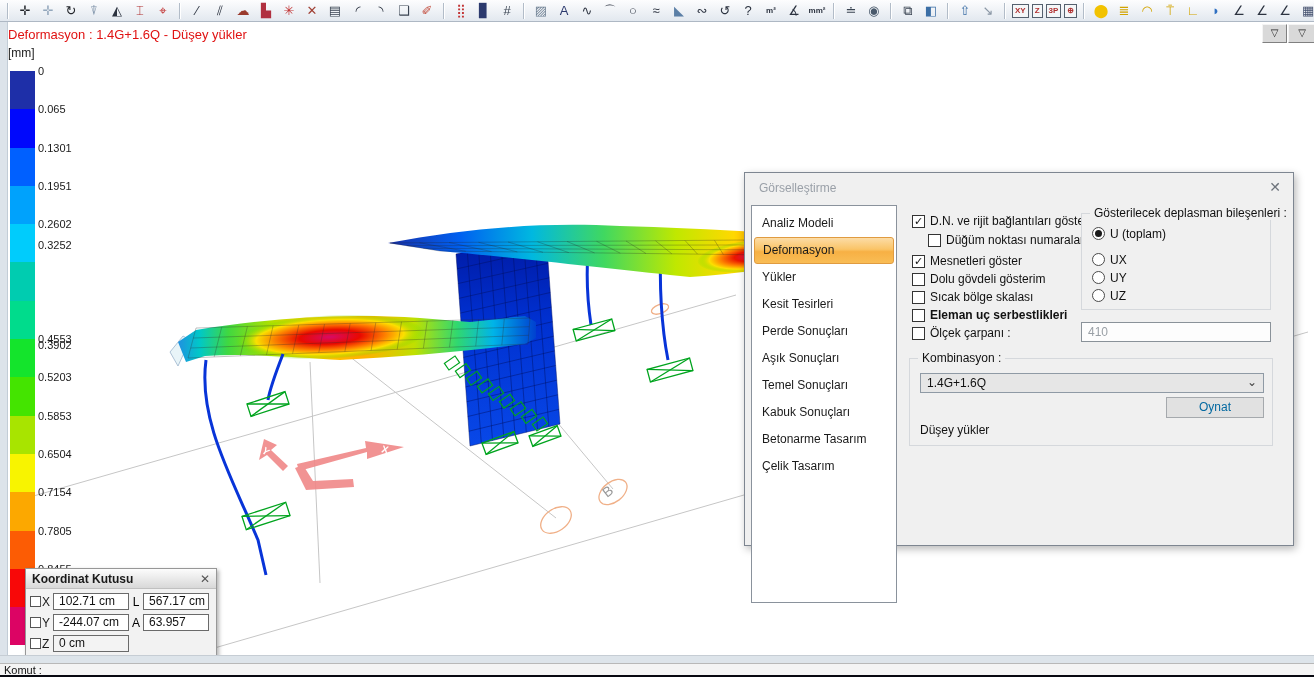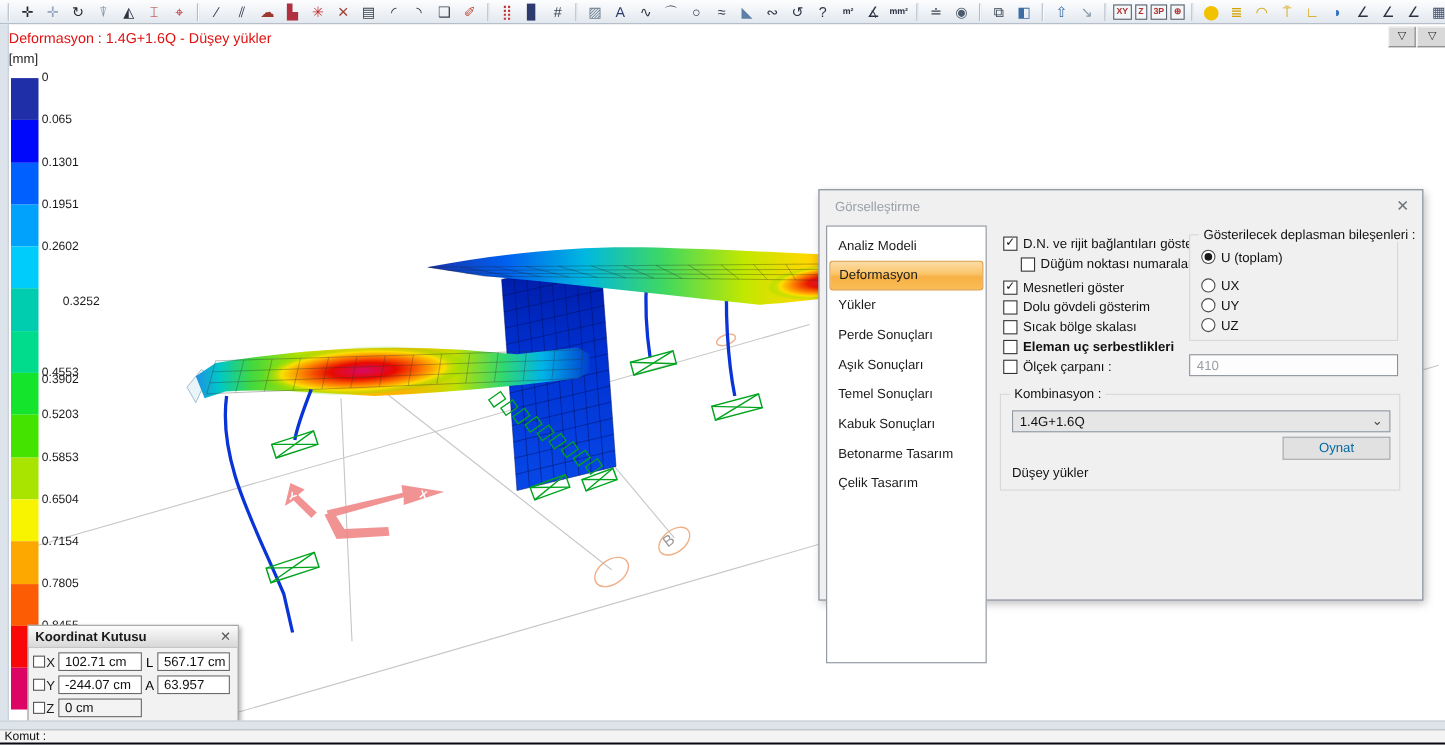--- a/index.html
+++ b/index.html
@@ -337,39 +337,40 @@
     <div class="scale-band" style="background: rgb(252, 92, 4);"></div>
     <div class="scale-band" style="background: rgb(248, 8, 8);"></div>
     <div class="scale-band" style="background: rgb(220, 4, 100);"></div>
   </div>
 <div id="scaleLabels">
     <div class="scale-label" style="top: 65px; left: 38px;">0</div>
     <div class="scale-label" style="top: 103.3px; left: 38px;">0.065</div>
     <div class="scale-label" style="top: 141.6px; left: 38px;">0.1301</div>
     <div class="scale-label" style="top: 179.9px; left: 38px;">0.1951</div>
     <div class="scale-label" style="top: 218.2px; left: 38px;">0.2602</div>
-    <div class="scale-label" style="top: 268px; left: 38px; margin-left: 19px;">0.3252</div>
+    <div class="scale-label" style="top: 239px; left: 38px;">0.3252</div>
     <div class="scale-label" style="top: 294.8px; left: 38px; margin-top: 44px;">0.3902</div>
     <div class="scale-label" style="top: 333.1px; left: 38px;">0.4553</div>
     <div class="scale-label" style="top: 371.4px; left: 38px;">0.5203</div>
     <div class="scale-label" style="top: 409.7px; left: 38px;">0.5853</div>
     <div class="scale-label" style="top: 448px; left: 38px;">0.6504</div>
     <div class="scale-label" style="top: 486.3px; left: 38px;">0.7154</div>
     <div class="scale-label" style="top: 524.6px; left: 38px;">0.7805</div>
     <div class="scale-label" style="top: 562.9px; left: 38px;">0.8455</div>
   </div>
 
 <div class="dialog">
   <div class="dlg-title">Görselleştirme</div>
   <div class="dlg-close">✕</div>
 
   <div class="nav" id="dlgNav">
       <div class="nav-item">Analiz Modeli</div>
       <div class="nav-item selected">Deformasyon</div>
       <div class="nav-item">Yükler</div>
+      <div class="nav-item">Kesit Tesirleri</div>
       <div class="nav-item">Perde Sonuçları</div>
       <div class="nav-item">Aşık Sonuçları</div>
       <div class="nav-item">Temel Sonuçları</div>
       <div class="nav-item">Kabuk Sonuçları</div>
       <div class="nav-item">Betonarme Tasarım</div>
       <div class="nav-item">Çelik Tasarım</div>
     </div>
 
   <div id="dlgChecks">
       <label class="chk" style="left: 167px; top: 40px;">

